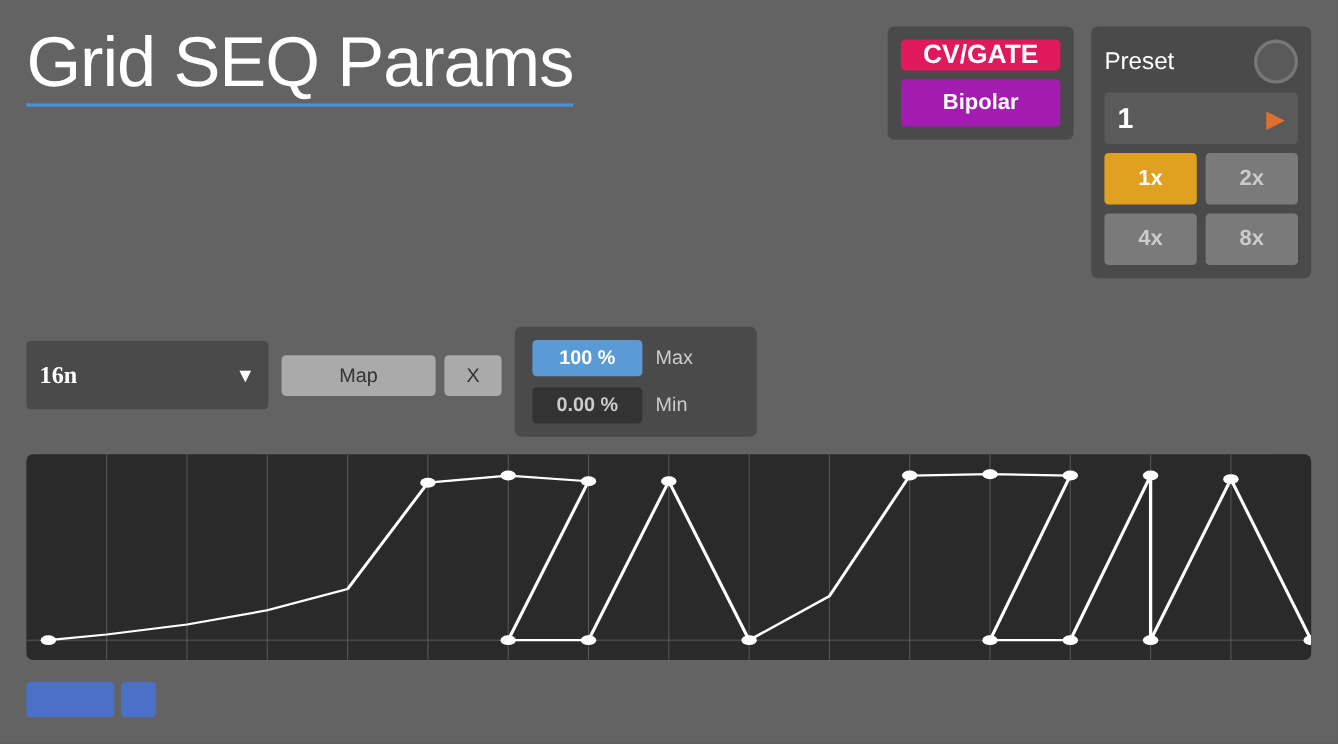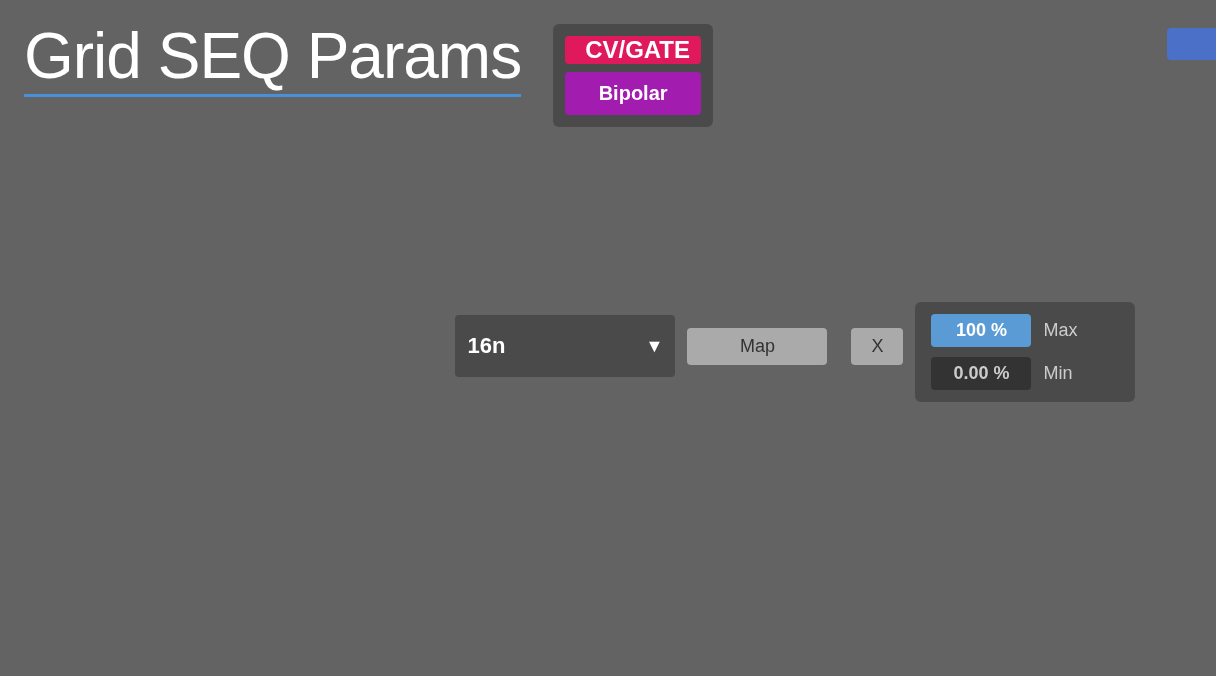--- a/index.html
+++ b/index.html
@@ -12,21 +12,21 @@
       display: flex;
       align-items: center;
       justify-content: center;
     }
     .container {
       width: 1216px;
       height: 676px;
       background: #636363;
       padding: 24px;
       display: flex;
-      flex-direction: row;
+      flex-direction: column;
       gap: 16px;
     }
     
     .top-section {
       display: flex;
       align-items: flex-start;
       gap: 16px;
     }
     .title-area {
       flex: 0 0 auto;
@@ -55,34 +55,35 @@
       margin-top: 16px;
     }
     .dropdown-container {
       display: flex;
       align-items: center;
       gap: 2px;
       background: #4a4a4a;
       border-radius: 4px;
       padding: 18px 12px;
       min-width: 220px;
+      font-family: Liberation Serif, serif;
     }
     .dropdown-label {
       color: #ffffff;
       font-size: 22px;
       font-weight: bold;
       flex: 1;
     }
     .dropdown-arrow {
       color: #ffffff;
       font-size: 18px;
     }
     .map-x-container {
       display: flex;
-      gap: 24px;
+      gap: 8px;
     }
     .map-btn {
       background: #aaaaaa;
       color: #333;
       font-size: 18px;
       font-weight: 500;
       border: none;
       border-radius: 4px;
       padding: 8px 32px;
       cursor: pointer;
@@ -294,20 +295,36 @@
       <div class="title-underline"></div>
     </div>
 
     <div class="spacer"></div>
 
     <div class="mode-panel">
       <button class="cv-gate-btn">CV/GATE</button>
       <button class="bipolar-btn">Bipolar</button>
     </div>
 
+    <div class="preset-panel">
+      <div class="preset-top">
+        <span class="preset-label">Preset</span>
+        <div class="preset-knob"></div>
+      </div>
+      <div class="preset-number-row">
+        <span class="preset-number">1</span>
+        <span class="preset-arrow">▶</span>
+      </div>
+      <div class="multiplier-grid">
+        <button class="mult-btn mult-btn-active">1x</button>
+        <button class="mult-btn mult-btn-inactive">2x</button>
+        <button class="mult-btn mult-btn-inactive">4x</button>
+        <button class="mult-btn mult-btn-inactive">8x</button>
+      </div>
+    </div>
 
   </div>
 
   <div class="controls-row">
 
     <div class="dropdown-container">
       <span class="dropdown-label">16n</span>
       <span class="dropdown-arrow">▼</span>
     </div>
 

